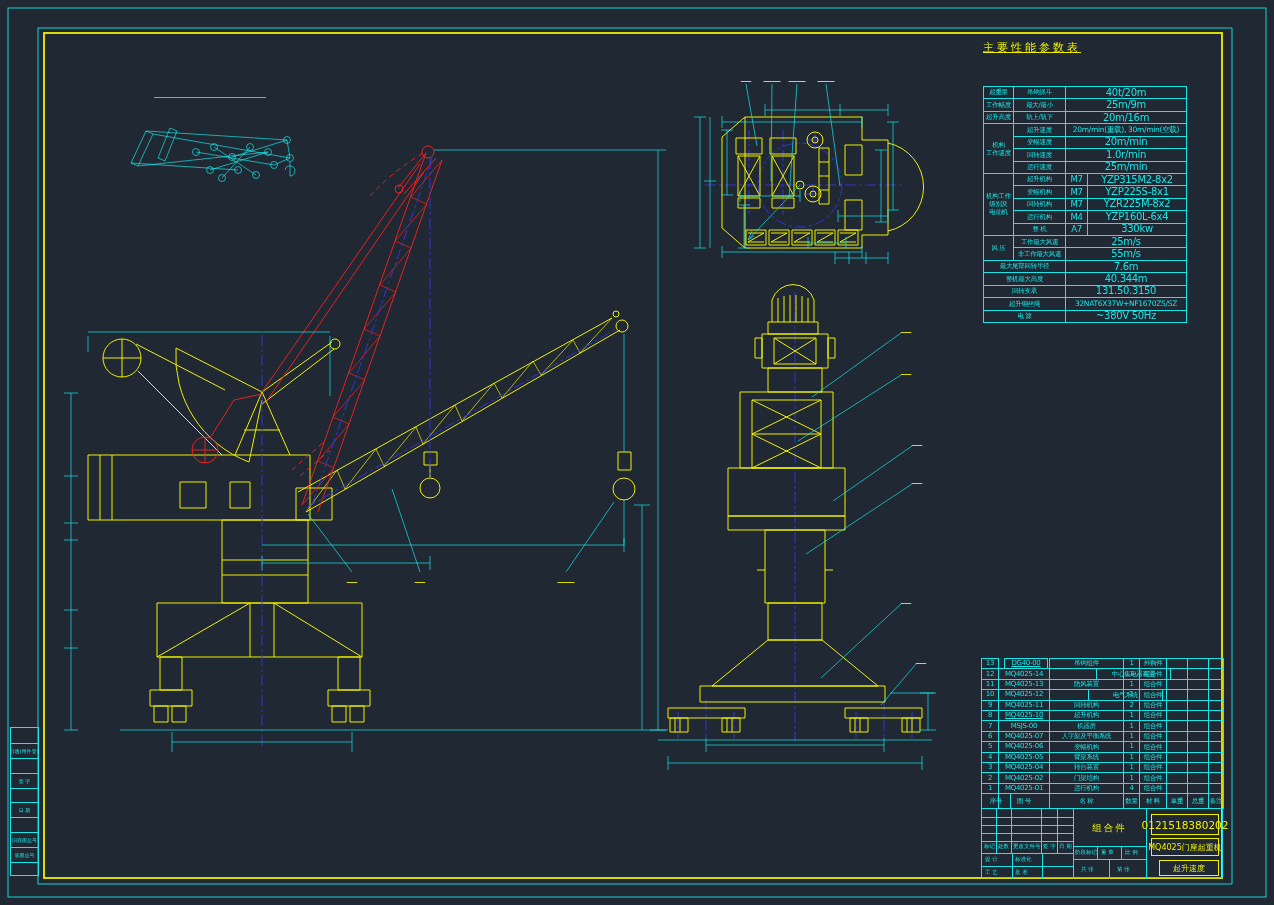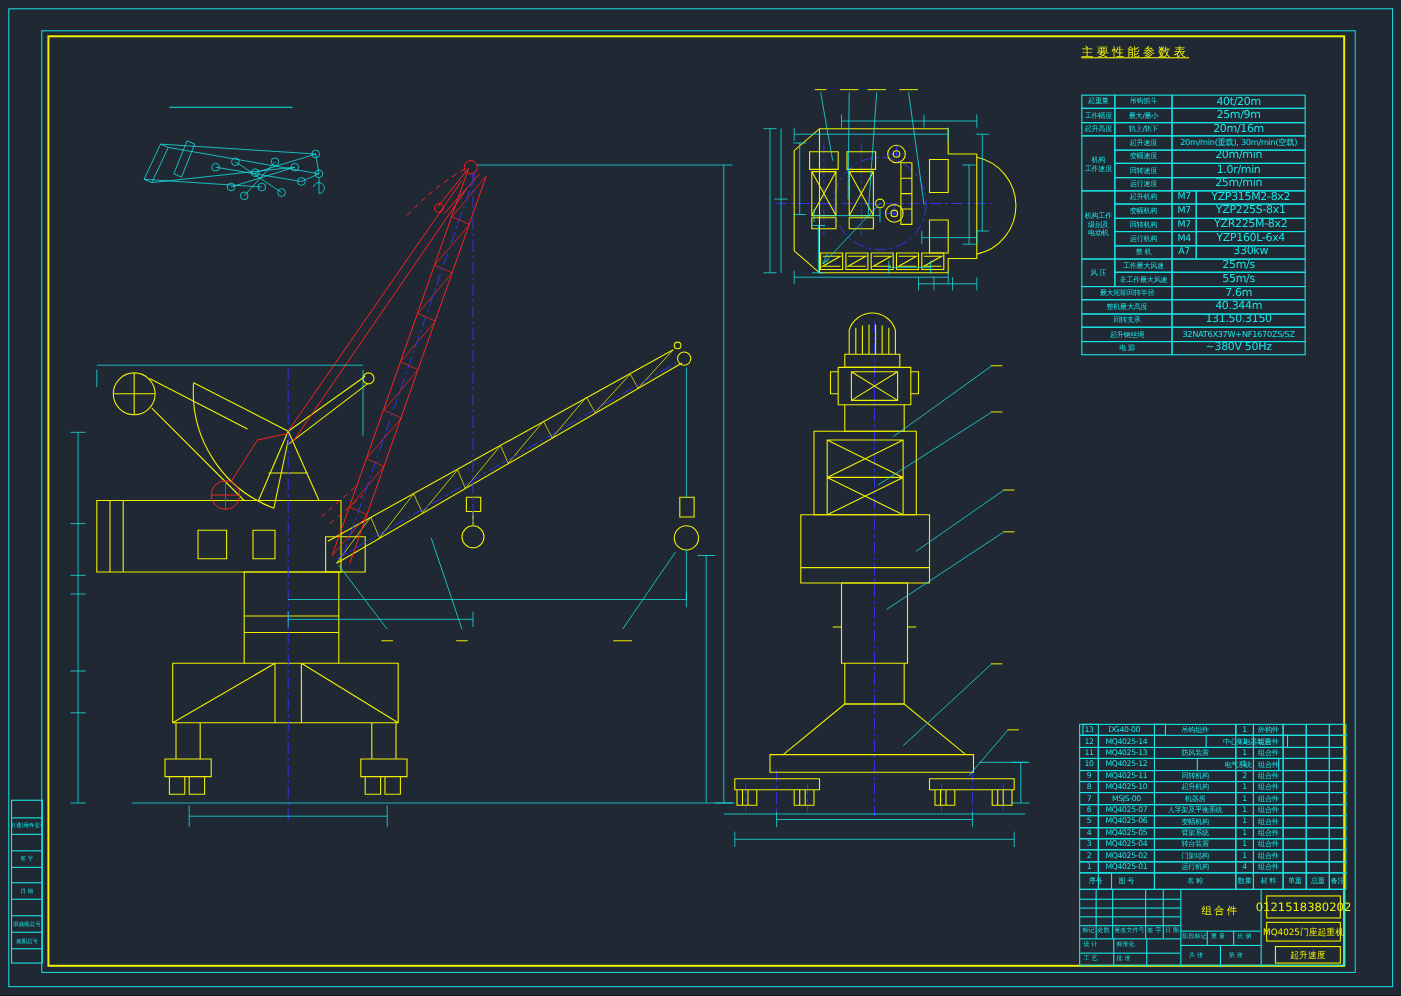--- a/index.html
+++ b/index.html
@@ -328,21 +328,21 @@
       <div class="cell" style="left: 0px; top: 198.737px; width: 83px; height: 13.4211px; font-size: 6.5px; letter-spacing: -0.3px;">回转支承</div>
       <div class="cell" style="left: 82px; top: 198.737px; width: 122px; height: 13.4211px; font-size: 10px; letter-spacing: -0.3px;">131.50.3150</div>
       <div class="cell" style="left: 0px; top: 211.158px; width: 83px; height: 13.4211px; font-size: 6.5px; letter-spacing: -0.3px;">起升钢丝绳</div>
       <div class="cell" style="left: 82px; top: 211.158px; width: 122px; height: 13.4211px; font-size: 7.5px; letter-spacing: -0.3px;">32NAT6X37W+NF1670ZS/SZ</div>
       <div class="cell" style="left: 0px; top: 223.579px; width: 83px; height: 13.4211px; font-size: 6.5px; letter-spacing: -0.3px;">电  源</div>
       <div class="cell" style="left: 82px; top: 223.579px; width: 122px; height: 13.4211px; font-size: 10px; letter-spacing: -0.3px;">~380V 50Hz</div>
     </div>
 
 <div style="position:absolute;left:981px;top:658px;width:242px;height:150px;" id="bomT">
       <div class="cell" style="left: 0px; top: 0px; width: 18px; height: 11.4px; font-size: 7px; letter-spacing: -0.3px;">13</div>
-      <div class="cell" style="left: 3px; top: 0px; width: 76px; height: 11.4px; font-size: 7px; letter-spacing: -0.3px;">DG40-00</div>
+      <div class="cell" style="left: 23px; top: 0px; width: 44px; height: 11.4px; font-size: 7px; letter-spacing: -0.3px; text-decoration: underline;">DG40-00</div>
       <div class="cell" style="left: 68px; top: 0px; width: 75px; height: 11.4px; font-size: 6.5px; letter-spacing: -0.3px; text-align: right;">吊钩组件</div>
       <div class="cell" style="left: 142px; top: 0px; width: 17px; height: 11.4px; font-size: 7px; letter-spacing: -0.3px;">1</div>
       <div class="cell" style="left: 158px; top: 0px; width: 28px; height: 11.4px; font-size: 6.5px; letter-spacing: -0.3px;">外购件</div>
       <div class="cell" style="left: 185px; top: 0px; width: 22px; height: 11.4px; font-size: 6.5px; letter-spacing: -0.3px;"></div>
       <div class="cell" style="left: 206px; top: 0px; width: 22px; height: 11.4px; font-size: 6.5px; letter-spacing: -0.3px;"></div>
       <div class="cell" style="left: 227px; top: 0px; width: 16px; height: 11.4px; font-size: 6.5px; letter-spacing: -0.3px;"></div>
       <div class="cell" style="left: 0px; top: 10.4px; width: 18px; height: 11.4px; font-size: 7px; letter-spacing: -0.3px;">12</div>
       <div class="cell" style="left: 17px; top: 10.4px; width: 52px; height: 11.4px; font-size: 7px; letter-spacing: -0.3px;">MQ4025-14</div>
       <div class="cell" style="left: 68px; top: 10.4px; width: 75px; height: 11.4px; font-size: 6.5px; letter-spacing: -0.3px; margin-left: 47px;">中心集电器装置</div>
       <div class="cell" style="left: 142px; top: 10.4px; width: 17px; height: 11.4px; font-size: 7px; letter-spacing: -0.3px;">1</div>
@@ -368,21 +368,21 @@
       <div class="cell" style="left: 227px; top: 31.2px; width: 16px; height: 11.4px; font-size: 6.5px; letter-spacing: -0.3px;"></div>
       <div class="cell" style="left: 0px; top: 41.6px; width: 18px; height: 11.4px; font-size: 7px; letter-spacing: -0.3px;">9</div>
       <div class="cell" style="left: 17px; top: 41.6px; width: 52px; height: 11.4px; font-size: 7px; letter-spacing: -0.3px;">MQ4025-11</div>
       <div class="cell" style="left: 68px; top: 41.6px; width: 75px; height: 11.4px; font-size: 6.5px; letter-spacing: -0.3px;">回转机构</div>
       <div class="cell" style="left: 142px; top: 41.6px; width: 17px; height: 11.4px; font-size: 7px; letter-spacing: -0.3px;">2</div>
       <div class="cell" style="left: 158px; top: 41.6px; width: 28px; height: 11.4px; font-size: 6.5px; letter-spacing: -0.3px;">组合件</div>
       <div class="cell" style="left: 185px; top: 41.6px; width: 22px; height: 11.4px; font-size: 6.5px; letter-spacing: -0.3px;"></div>
       <div class="cell" style="left: 206px; top: 41.6px; width: 22px; height: 11.4px; font-size: 6.5px; letter-spacing: -0.3px;"></div>
       <div class="cell" style="left: 227px; top: 41.6px; width: 16px; height: 11.4px; font-size: 6.5px; letter-spacing: -0.3px;"></div>
       <div class="cell" style="left: 0px; top: 52px; width: 18px; height: 11.4px; font-size: 7px; letter-spacing: -0.3px;">8</div>
-      <div class="cell" style="left: 17px; top: 52px; width: 52px; height: 11.4px; font-size: 7px; letter-spacing: -0.3px;">MQ4025-10</div>
+      <div class="cell" style="left: 17px; top: 52px; width: 52px; height: 11.4px; font-size: 7px; letter-spacing: -0.3px; text-decoration: underline;">MQ4025-10</div>
       <div class="cell" style="left: 68px; top: 52px; width: 75px; height: 11.4px; font-size: 6.5px; letter-spacing: -0.3px;">起升机构</div>
       <div class="cell" style="left: 142px; top: 52px; width: 17px; height: 11.4px; font-size: 7px; letter-spacing: -0.3px;">1</div>
       <div class="cell" style="left: 158px; top: 52px; width: 28px; height: 11.4px; font-size: 6.5px; letter-spacing: -0.3px;">组合件</div>
       <div class="cell" style="left: 185px; top: 52px; width: 22px; height: 11.4px; font-size: 6.5px; letter-spacing: -0.3px;"></div>
       <div class="cell" style="left: 206px; top: 52px; width: 22px; height: 11.4px; font-size: 6.5px; letter-spacing: -0.3px;"></div>
       <div class="cell" style="left: 227px; top: 52px; width: 16px; height: 11.4px; font-size: 6.5px; letter-spacing: -0.3px;"></div>
       <div class="cell" style="left: 0px; top: 62.4px; width: 18px; height: 11.4px; font-size: 7px; letter-spacing: -0.3px;">7</div>
       <div class="cell" style="left: 17px; top: 62.4px; width: 52px; height: 11.4px; font-size: 7px; letter-spacing: -0.3px;">MSJS-00</div>
       <div class="cell" style="left: 68px; top: 62.4px; width: 75px; height: 11.4px; font-size: 6.5px; letter-spacing: -0.3px;">机器房</div>
       <div class="cell" style="left: 142px; top: 62.4px; width: 17px; height: 11.4px; font-size: 7px; letter-spacing: -0.3px;">1</div>

